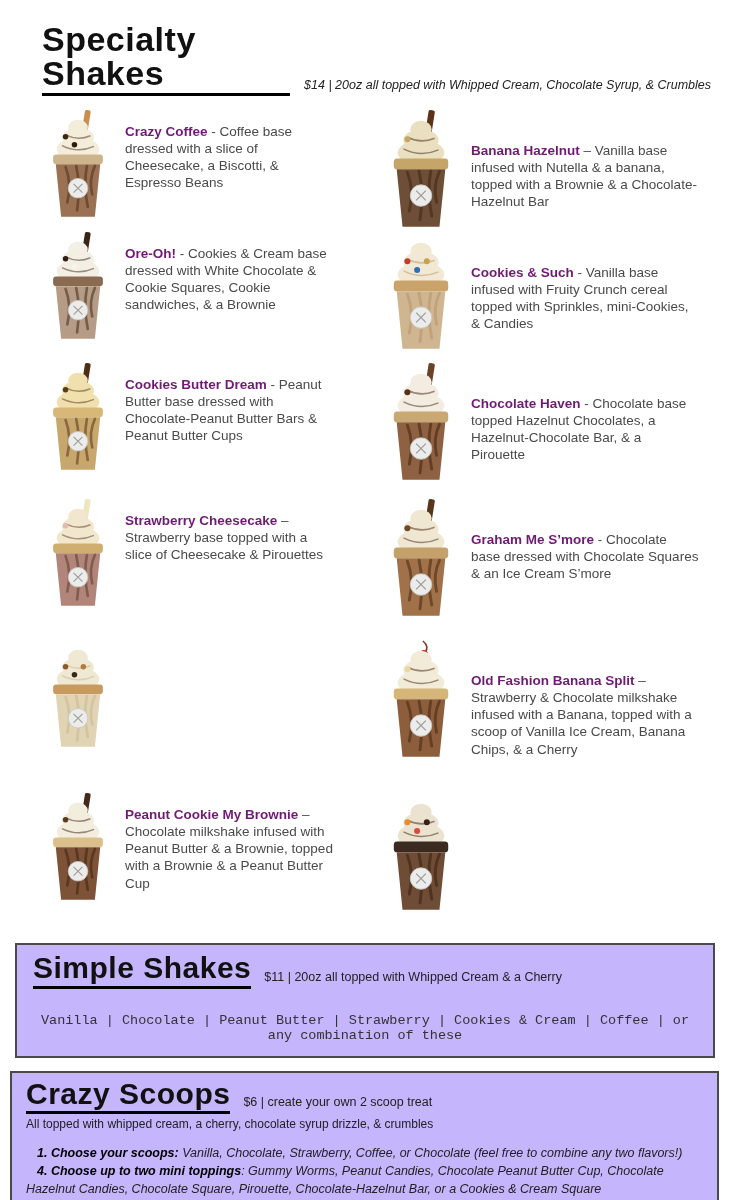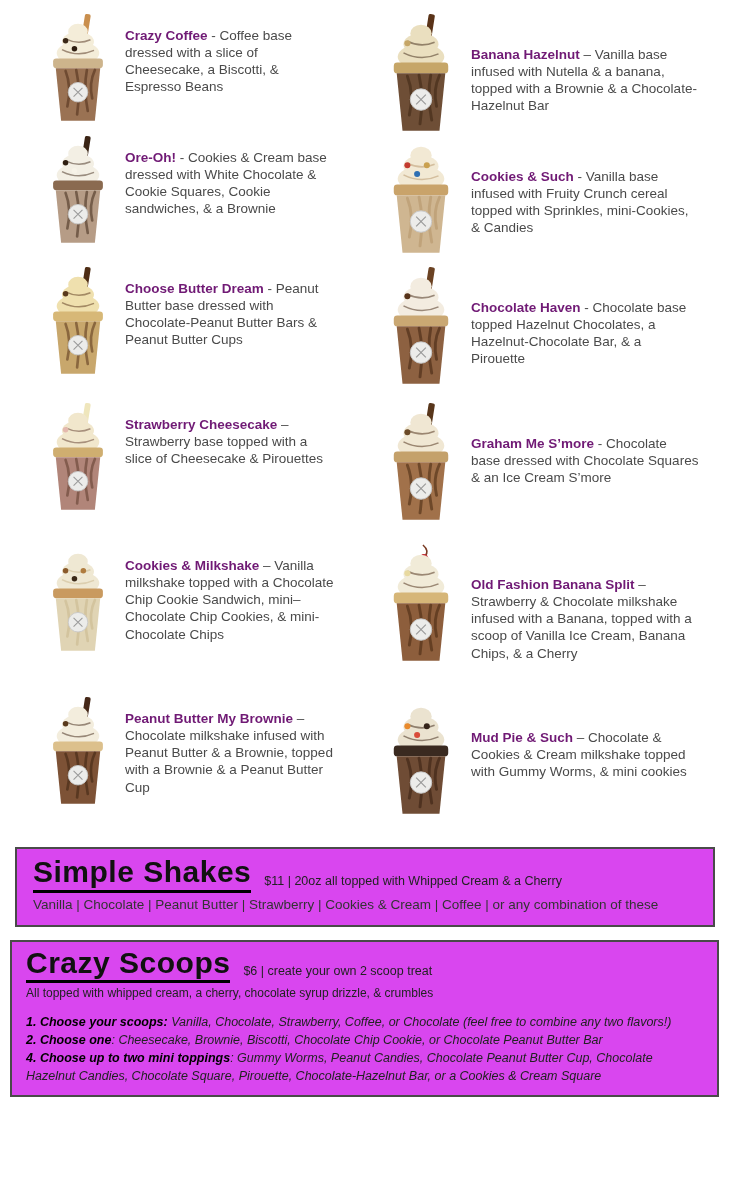--- a/index.html
+++ b/index.html
@@ -18,39 +18,43 @@
               grid-template-rows:122px 131px 136px 141px 153px 148px;}
   .item{display:flex;overflow:hidden;}
   .photo{width:64px;flex:none;}
   .item.col-r .photo{width:70px;}
   .photo svg{display:block;width:100%;height:auto;}
   .desc{margin:13px 0 0 15px;font-size:13.5px;line-height:1.27;color:#4a4a4a;width:212px;}
   .item.col-r .desc{width:228px;margin-top:32px;}
   .desc b{color:#701a75;}
 
   
-  .box{border:2px solid #4a4a4a;background:#d946ef;}
+  .box{border:2px solid #4a4a4a;background:#c4b5fd;}
   .box-simple{margin:2px 14px 0 15px;padding:7px 16px 13px;}
   .box-head{display:flex;align-items:flex-end;gap:13px;}
   .box-head h2{margin:0;font-size:30px;font-weight:bold;letter-spacing:.5px;line-height:1.05;
                border-bottom:3px solid #000;padding-bottom:2px;}
   .box-head .tag{font-size:12.5px;color:#222;padding-bottom:5px;white-space:nowrap;}
-  .flavors{text-align:left;font-size:13.5px;color:#333;margin-top:4px;}
+  .flavors{text-align:center;font-size:13.5px;color:#333;margin-top:24px;font-family:Liberation Mono, monospace;}
 
   .box-scoops{margin:13px 10px 0;padding:5px 14px 9px;}
   .box-scoops .subtitle{font-size:12px;color:#222;margin-top:3px;}
   .steps{margin:13px 0 0;padding:0;list-style:none;font-style:italic;font-size:12.5px;
          line-height:1.45;color:#222;}
-  .steps b{color:#000;}
+  .steps b{color:#000;margin-left:11px;}
 </style>
 </head>
 <body>
 
 <div class="sheet">
 
+  <div class="header">
+    <h1>Specialty Shakes</h1>
+    <div class="tag">$14 | 20oz all topped with Whipped Cream, Chocolate Syrup, &amp; Crumbles</div>
+  </div>
 
   <div id="items-grid">
       <div class="item col-l">
         <div class="photo">
           <svg viewBox="0 0 72 122" preserveAspectRatio="xMidYMin meet" xmlns="http://www.w3.org/2000/svg">
     <rect x="42" y="0" width="6.5" height="26" rx="2" fill="#c98f4e" transform="rotate(9 45 13)"></rect>
     <ellipse cx="36" cy="44" rx="24" ry="13" fill="#f4edd9"></ellipse>
     <ellipse cx="36" cy="31" rx="18" ry="11" fill="#f4edd9"></ellipse>
     <ellipse cx="36" cy="20" rx="11" ry="9" fill="#f4edd9"></ellipse>
     <path d="M18 40 q18 9 36 1 M22 28 q14 7 28 1" stroke="#4c2c17" stroke-width="1.6" fill="none" opacity="0.5"></path>
@@ -131,21 +135,21 @@
     <ellipse cx="36" cy="20" rx="11" ry="9" fill="#efe0ae"></ellipse>
     <path d="M18 40 q18 9 36 1 M22 28 q14 7 28 1" stroke="#57331a" stroke-width="1.6" fill="none" opacity="0.5"></path>
     <circle cx="22" cy="30" r="3.1" fill="#5a3a1d"></circle>
     <rect x="8" y="50" width="56" height="11" rx="3.5" fill="#d7b877"></rect>
     <polygon points="11,61 61,61 55,120 17,120" fill="#c8a76c"></polygon>
     <path d="M22 64 q7 18 2 40 M34 63 q5 22 1 50 M46 63 q-4 20 1 46 M55 63 q-7 15 -3 32" stroke="#57331a" stroke-width="3" fill="none" opacity="0.55" stroke-linecap="round"></path>
     <circle cx="36" cy="88" r="11" fill="#ececea" stroke="#c9c9c9" stroke-width="1"></circle>
     <path d="M31 83 l10 10 M41 83 l-10 10" stroke="#9a9a9a" stroke-width="1.2"></path>
   </svg>
         </div>
-        <div class="desc"><b>Choose Butter Dream</b> - Peanut Butter base dressed with Chocolate-Peanut Butter Bars &amp; Peanut Butter Cups</div>
+        <div class="desc"><b>Cookies Butter Dream</b> - Peanut Butter base dressed with Chocolate-Peanut Butter Bars &amp; Peanut Butter Cups</div>
       </div>
       <div class="item col-r">
         <div class="photo">
           <svg viewBox="0 0 72 122" preserveAspectRatio="xMidYMin meet" xmlns="http://www.w3.org/2000/svg">
     <rect x="42" y="0" width="6.5" height="26" rx="2" fill="#6b4223" transform="rotate(9 45 13)"></rect>
     <ellipse cx="36" cy="44" rx="24" ry="13" fill="#f3ece0"></ellipse>
     <ellipse cx="36" cy="31" rx="18" ry="11" fill="#f3ece0"></ellipse>
     <ellipse cx="36" cy="20" rx="11" ry="9" fill="#f3ece0"></ellipse>
     <path d="M18 40 q18 9 36 1 M22 28 q14 7 28 1" stroke="#40230f" stroke-width="1.6" fill="none" opacity="0.5"></path>
     <circle cx="22" cy="30" r="3.1" fill="#57331a"></circle>
@@ -205,21 +209,20 @@
     <circle cx="22" cy="30" r="3.1" fill="#8a5a2b"></circle>
             <circle cx="32" cy="39" r="3.1" fill="#3a2817"></circle>
             <circle cx="42" cy="30" r="3.1" fill="#b07c3f"></circle>
     <rect x="8" y="50" width="56" height="11" rx="3.5" fill="#c99a5f"></rect>
     <polygon points="11,61 61,61 55,120 17,120" fill="#e0d4b4"></polygon>
     <path d="M22 64 q7 18 2 40 M34 63 q5 22 1 50 M46 63 q-4 20 1 46 M55 63 q-7 15 -3 32" stroke="#c9b68c" stroke-width="3" fill="none" opacity="0.55" stroke-linecap="round"></path>
     <circle cx="36" cy="88" r="11" fill="#ececea" stroke="#c9c9c9" stroke-width="1"></circle>
     <path d="M31 83 l10 10 M41 83 l-10 10" stroke="#9a9a9a" stroke-width="1.2"></path>
   </svg>
         </div>
-        <div class="desc"><b>Cookies &amp; Milkshake</b> – Vanilla milkshake topped with a Chocolate Chip Cookie Sandwich, mini–Chocolate Chip Cookies, &amp; mini-Chocolate Chips</div>
       </div>
       <div class="item col-r">
         <div class="photo">
           <svg viewBox="0 0 72 122" preserveAspectRatio="xMidYMin meet" xmlns="http://www.w3.org/2000/svg">
     <path d="M38 1 q7 6 2 12" stroke="#7a3b23" stroke-width="1.6" fill="none"></path>
      <circle cx="39" cy="15" r="4.6" fill="#c22b33"></circle>
     <ellipse cx="36" cy="44" rx="24" ry="13" fill="#f1ebd8"></ellipse>
     <ellipse cx="36" cy="31" rx="18" ry="11" fill="#f1ebd8"></ellipse>
     <ellipse cx="36" cy="20" rx="11" ry="9" fill="#f1ebd8"></ellipse>
     <path d="M18 40 q18 9 36 1 M22 28 q14 7 28 1" stroke="#45260f" stroke-width="1.6" fill="none" opacity="0.5"></path>
@@ -242,58 +245,56 @@
     <ellipse cx="36" cy="20" rx="11" ry="9" fill="#f3eddd"></ellipse>
     <path d="M18 40 q18 9 36 1 M22 28 q14 7 28 1" stroke="#3c2211" stroke-width="1.6" fill="none" opacity="0.5"></path>
     <circle cx="22" cy="30" r="3.1" fill="#5a3a1d"></circle>
     <rect x="8" y="50" width="56" height="11" rx="3.5" fill="#dcc08c"></rect>
     <polygon points="11,61 61,61 55,120 17,120" fill="#7d5236"></polygon>
     <path d="M22 64 q7 18 2 40 M34 63 q5 22 1 50 M46 63 q-4 20 1 46 M55 63 q-7 15 -3 32" stroke="#3c2211" stroke-width="3" fill="none" opacity="0.55" stroke-linecap="round"></path>
     <circle cx="36" cy="88" r="11" fill="#ececea" stroke="#c9c9c9" stroke-width="1"></circle>
     <path d="M31 83 l10 10 M41 83 l-10 10" stroke="#9a9a9a" stroke-width="1.2"></path>
   </svg>
         </div>
-        <div class="desc"><b>Peanut Butter My Brownie</b> – Chocolate milkshake infused with Peanut Butter &amp; a Brownie, topped with a Brownie &amp; a Peanut Butter Cup</div>
+        <div class="desc"><b>Peanut Cookie My Brownie</b> – Chocolate milkshake infused with Peanut Butter &amp; a Brownie, topped with a Brownie &amp; a Peanut Butter Cup</div>
       </div>
       <div class="item col-r">
         <div class="photo">
           <svg viewBox="0 0 72 122" preserveAspectRatio="xMidYMin meet" xmlns="http://www.w3.org/2000/svg">
 
     <ellipse cx="36" cy="44" rx="24" ry="13" fill="#ebe3d0"></ellipse>
     <ellipse cx="36" cy="31" rx="18" ry="11" fill="#ebe3d0"></ellipse>
     <ellipse cx="36" cy="20" rx="11" ry="9" fill="#ebe3d0"></ellipse>
     <path d="M18 40 q18 9 36 1 M22 28 q14 7 28 1" stroke="#351d0e" stroke-width="1.6" fill="none" opacity="0.5"></path>
     <circle cx="22" cy="30" r="3.1" fill="#e98a2c"></circle>
             <circle cx="32" cy="39" r="3.1" fill="#d94b3a"></circle>
             <circle cx="42" cy="30" r="3.1" fill="#35241a"></circle>
     <rect x="8" y="50" width="56" height="11" rx="3.5" fill="#3a2a20"></rect>
     <polygon points="11,61 61,61 55,120 17,120" fill="#6f4c35"></polygon>
     <path d="M22 64 q7 18 2 40 M34 63 q5 22 1 50 M46 63 q-4 20 1 46 M55 63 q-7 15 -3 32" stroke="#351d0e" stroke-width="3" fill="none" opacity="0.55" stroke-linecap="round"></path>
     <circle cx="36" cy="88" r="11" fill="#ececea" stroke="#c9c9c9" stroke-width="1"></circle>
     <path d="M31 83 l10 10 M41 83 l-10 10" stroke="#9a9a9a" stroke-width="1.2"></path>
   </svg>
         </div>
-        <div class="desc"><b>Mud Pie &amp; Such</b> – Chocolate &amp; Cookies &amp; Cream milkshake topped with Gummy Worms, &amp; mini cookies</div>
       </div>
     </div>
 
   <div class="box box-simple">
     <div class="box-head">
       <h2>Simple Shakes</h2>
       <div class="tag">$11 | 20oz all topped with Whipped Cream &amp; a Cherry</div>
     </div>
     <div class="flavors">Vanilla | Chocolate | Peanut Butter | Strawberry | Cookies &amp; Cream | Coffee | or any combination of these</div>
   </div>
 
   <div class="box box-scoops">
     <div class="box-head">
       <h2>Crazy Scoops</h2>
       <div class="tag">$6 | create your own 2 scoop treat</div>
     </div>
     <div class="subtitle">All topped with whipped cream, a cherry, chocolate syrup drizzle, &amp; crumbles</div>
     <ul class="steps" id="scoop-steps">
         <li><b>1. Choose your scoops:</b> Vanilla, Chocolate, Strawberry, Coffee, or Chocolate (feel free to combine any two flavors!)</li>
-        <li><b>2. Choose one</b>: Cheesecake, Brownie, Biscotti, Chocolate Chip Cookie, or Chocolate Peanut Butter Bar</li>
         <li><b>4. Choose up to two mini toppings</b>: Gummy Worms, Peanut Candies, Chocolate Peanut Butter Cup, Chocolate Hazelnut Candies, Chocolate Square, Pirouette, Chocolate-Hazelnut Bar, or a Cookies &amp; Cream Square</li>
       </ul>
   </div>
 
 </div>
 
 </body></html>

